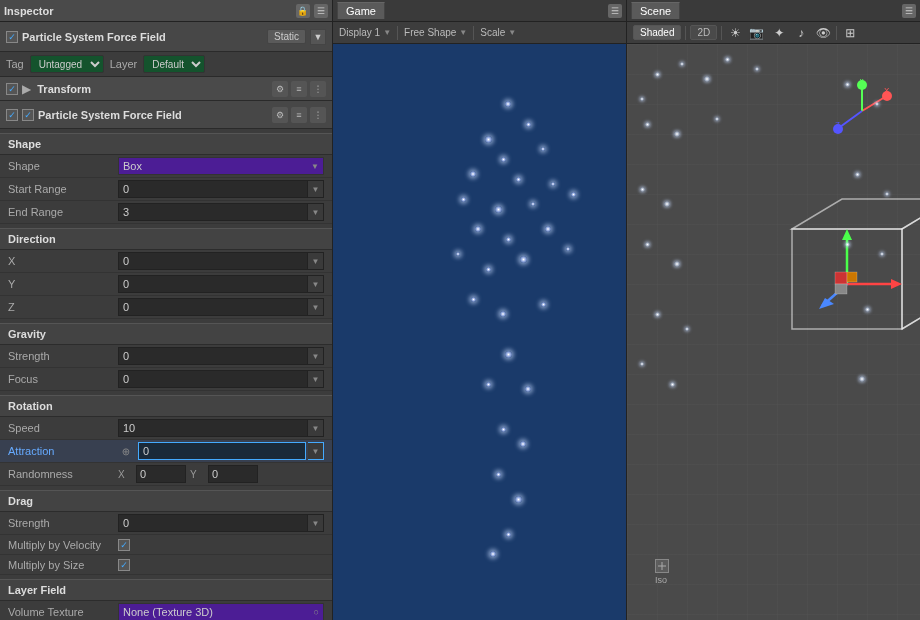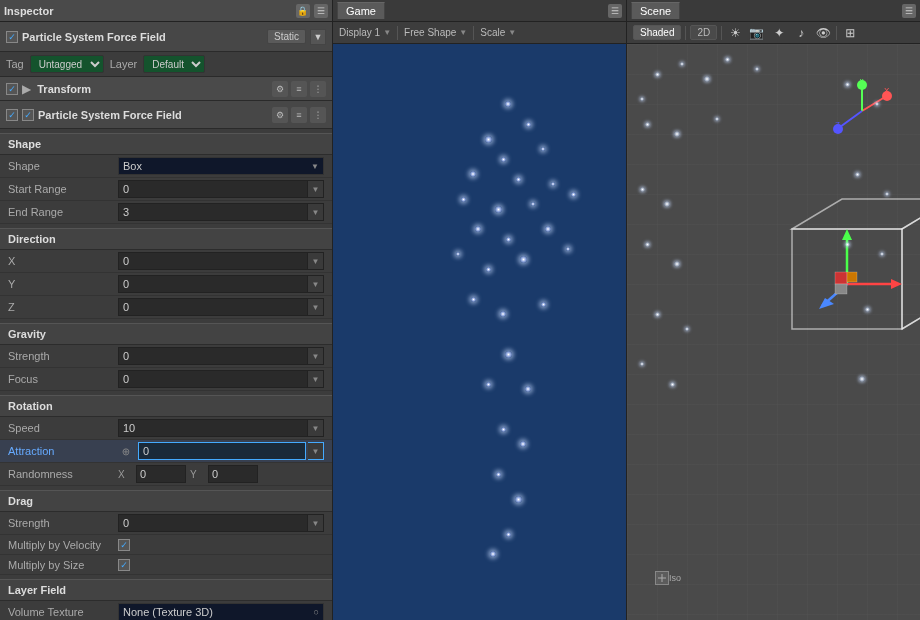--- a/index.html
+++ b/index.html
@@ -211,21 +211,21 @@
       border-left: none;
       display: flex;
       align-items: center;
       justify-content: center;
       font-size: 8px;
       color: #888;
       cursor: pointer;
     }
     .dropdown-field {
       flex: 1;
-      background: #0f172a;
+      background: #4c1d95;
       border: 1px solid #333;
       color: #ccc;
       font-size: 11px;
       padding: 1px 4px;
       height: 18px;
       display: flex;
       align-items: center;
       justify-content: space-between;
       cursor: pointer;
     }
@@ -735,21 +735,21 @@
             <text x="54" y="14" font-size="8" fill="#ff5555">X</text>
             <line x1="32" y1="32" x2="32" y2="8" stroke="#55ff55" stroke-width="2"></line>
             <circle cx="32" cy="6" r="5" fill="#55ff55"></circle>
             <text x="29" y="4" font-size="8" fill="#55ff55">Y</text>
             <line x1="32" y1="32" x2="10" y2="48" stroke="#5555ff" stroke-width="2"></line>
             <circle cx="8" cy="50" r="5" fill="#5555ff"></circle>
             <text x="5" y="48" font-size="8" fill="#5555ff">Z</text>
           </g>
         </svg>
 
-        <div style="position:absolute; bottom:35px; left:28px; display:flex; flex-direction:row; align-items:flex-start;">
+        <div style="position:absolute; bottom:35px; left:28px; display:flex; flex-direction:column; align-items:flex-start;">
           <div style="width:14px; height:14px; background:rgba(255,255,255,0.1); border:1px solid #888; display:flex; align-items:center; justify-content:center;">
             <svg width="10" height="10" viewBox="0 0 10 10">
                 <line x1="1" y1="5" x2="9" y2="5" stroke="#aaa" stroke-width="1"></line>
                 <line x1="5" y1="1" x2="5" y2="9" stroke="#aaa" stroke-width="1"></line>
               </svg>
           </div>
           <span style="font-size:9px; color:#aaa; margin-top:2px;">Iso</span>
         </div>
       <div class="scene-particle" style="left: 30px; top: 30px; width: 5px; height: 5px; margin-left: -2.5px; margin-top: -2.5px;"></div>
           <div class="scene-particle" style="left: 55px; top: 20px; width: 4px; height: 4px; margin-left: -2px; margin-top: -2px;"></div>

